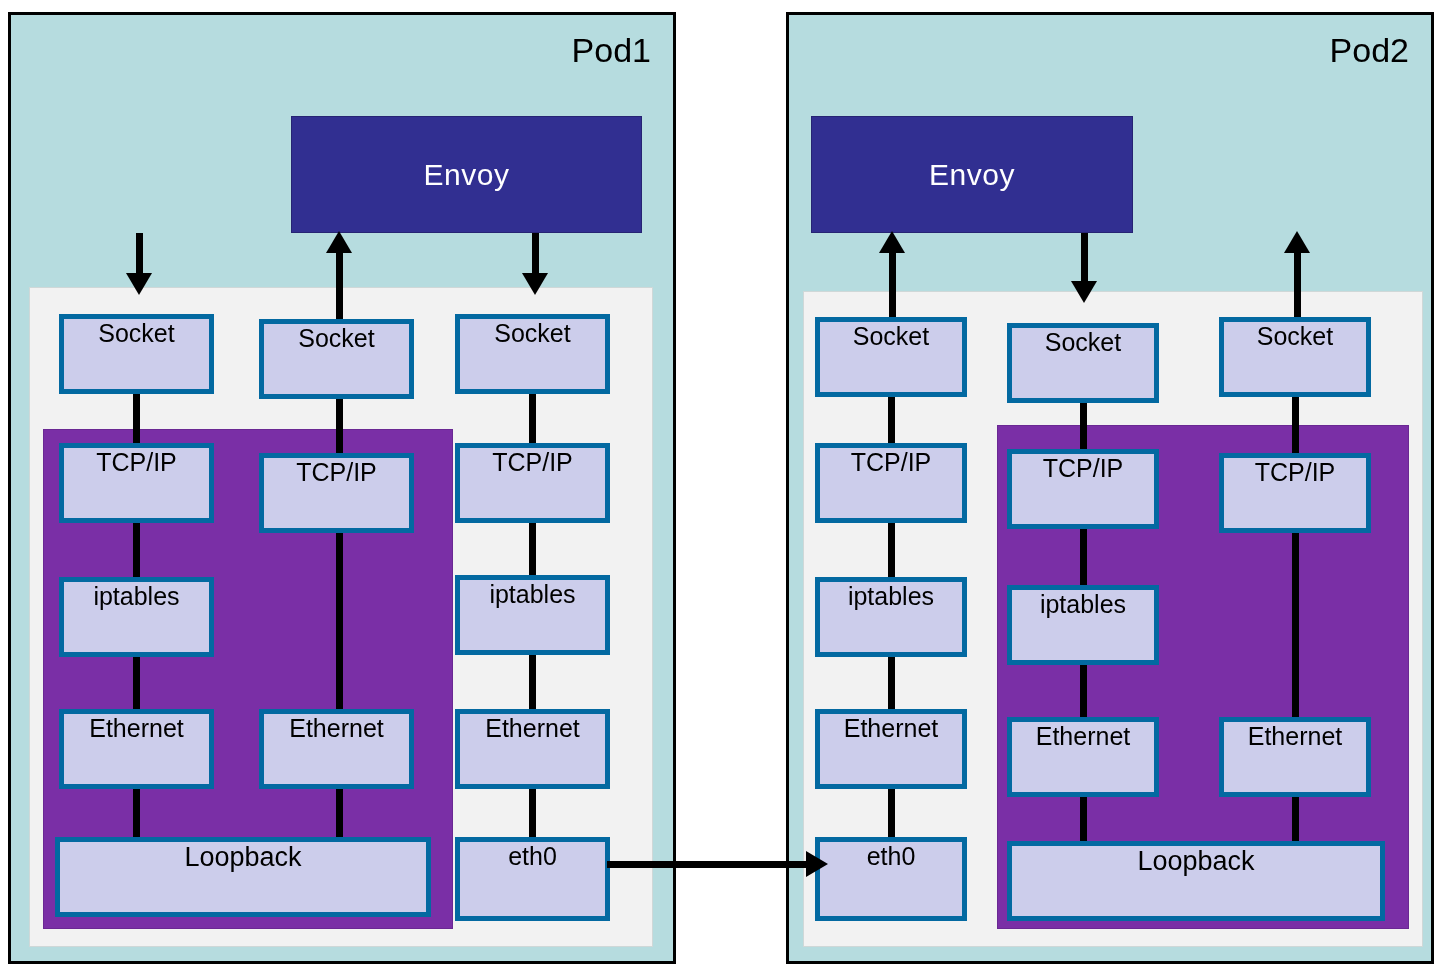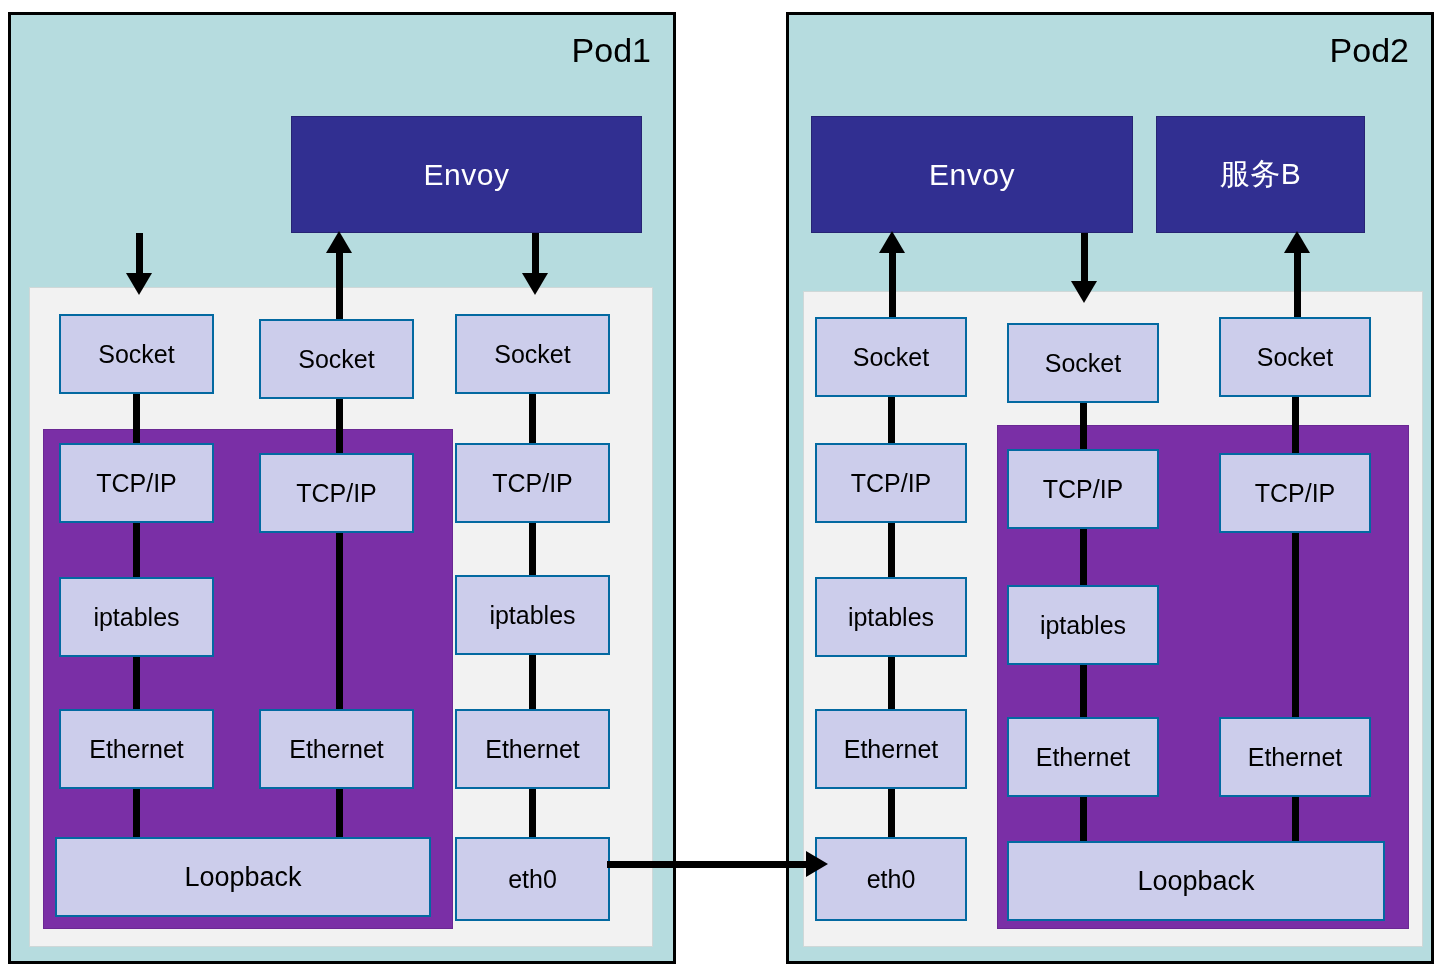--- a/index.html
+++ b/index.html
@@ -60,24 +60,23 @@
     justify-content: center;
     color: #ffffff;
     font-size: 30px;
     letter-spacing: 0.5px;
   }
 
   
   .stack-box {
     position: absolute;
     background: #cccdeb;
-    border: 2px solid #0369a1;
+    border: 5px solid #0369a1;
     box-sizing: border-box;
     display: flex;
-    align-items: center;
     justify-content: center;
     color: #000000;
     font-size: 25px;
   }
   .stack-box.wide { font-size: 27px; }
 
   
   .vline {
     position: absolute;
     background: #000000;
@@ -204,23 +203,20 @@
 
     <div class="pod-label">Pod2</div>
 
     <div class="kernel-panel" style="left:14px; top:276px; width:620px; height:656px;"></div>
 
     <div class="purple-zone" style="left:208px; top:410px; width:412px; height:504px;"></div>
 
     <div class="app-box" style="left:22px; top:101px; width:322px; height:117px;">
       <span>Envoy</span>
     </div>
-    <div class="app-box" style="left:367px; top:101px; width:209px; height:117px;">
-      <span>服务B</span>
-    </div>
 
     <div class="vline" style="left:100px; top:238px; height:64px;"></div>
     <div class="arrow-up" style="left:90px; top:216px;"></div>
 
     <div class="vline" style="left:292px; top:218px; height:56px;"></div>
     <div class="arrow-down" style="left:282px; top:266px;"></div>
 
     <div class="vline" style="left:505px; top:238px; height:64px;"></div>
     <div class="arrow-up" style="left:495px; top:216px;"></div>
 

